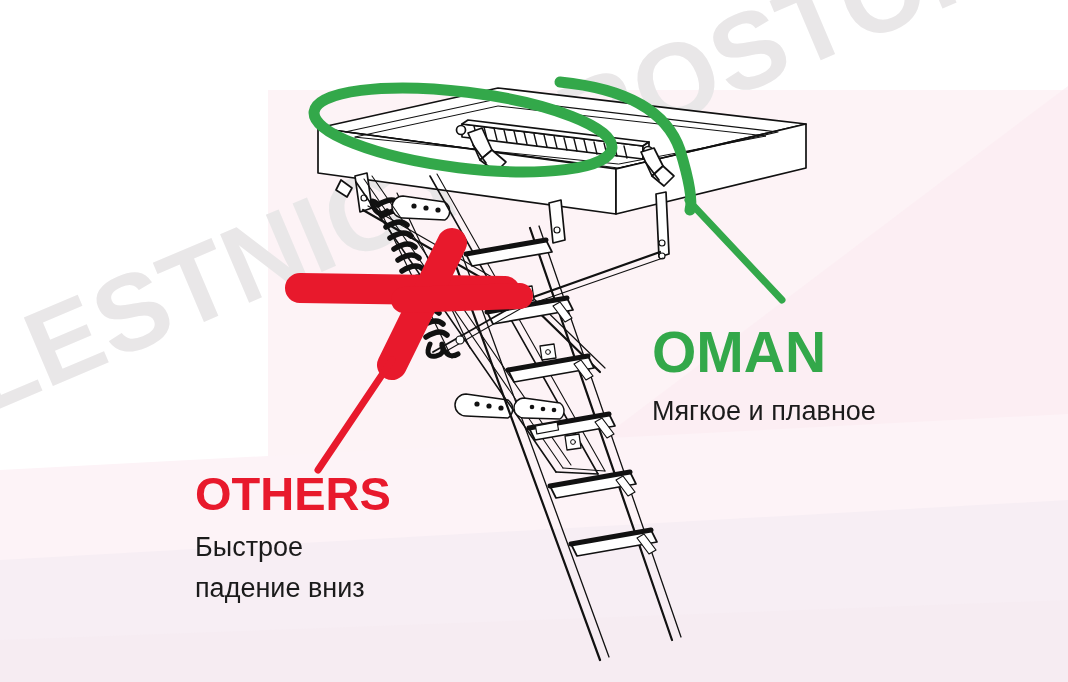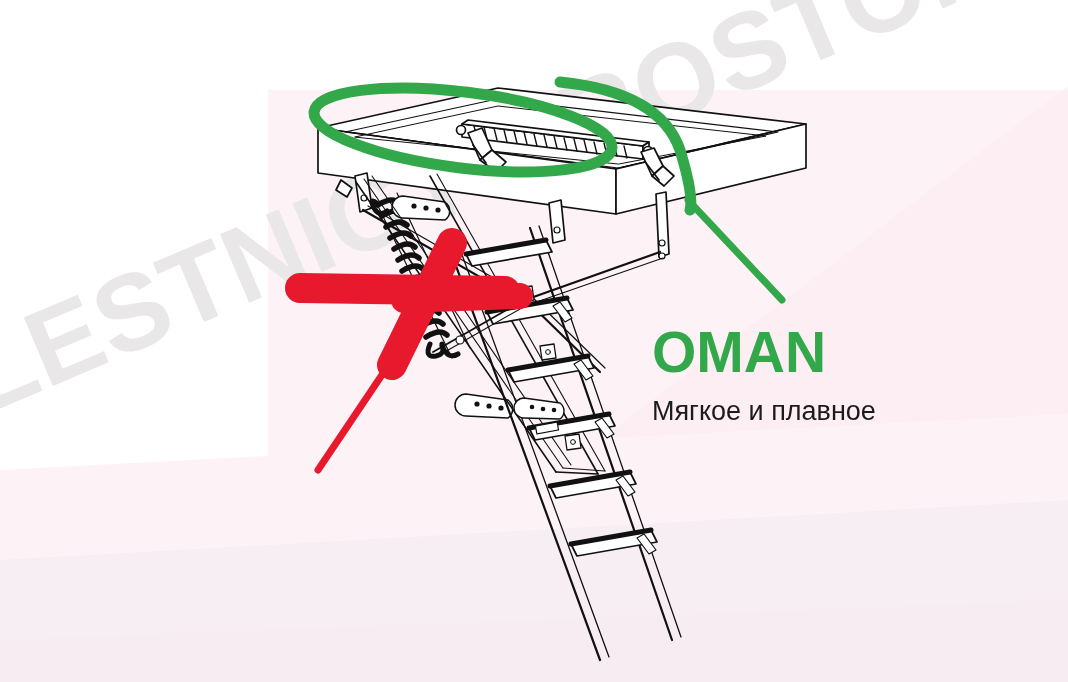--- a/index.html
+++ b/index.html
@@ -316,14 +316,19 @@
       <path d="M392,360 L318,470" stroke="#e8192c" stroke-width="7" stroke-linecap="round" fill="none"></path>
     </g>
 
   </svg>
 
   <div class="callout" id="callout-oman">
     <div class="headline">OMAN</div>
     <div class="sub">Мягкое и плавное</div>
   </div>
 
+  <div class="callout" id="callout-others">
+    <div class="headline">OTHERS</div>
+    <div class="sub">Быстрое</div>
+    <div class="sub">падение вниз</div>
+  </div>
 
 </div>
 
 </body></html>

